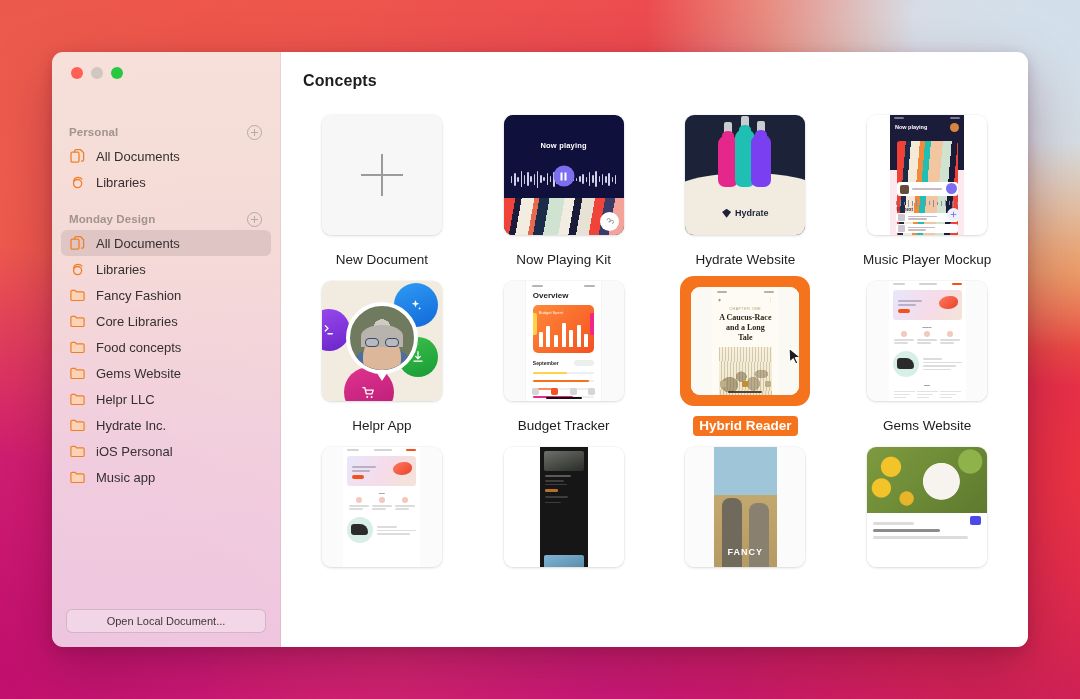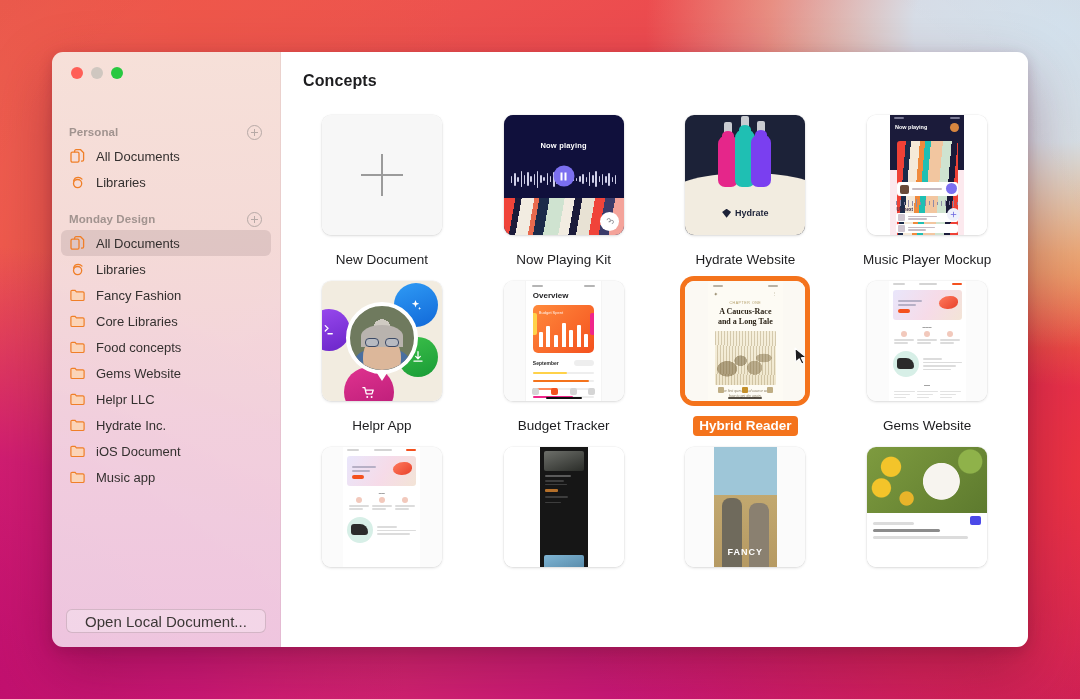--- a/index.html
+++ b/index.html
@@ -100,21 +100,21 @@
 
   .side-footer {
     flex: 0 0 auto;
     padding: 10px 14px 14px 14px;
   }
   .open-local {
     width: 100%; height: 24px;
     border-radius: 6px;
     border: 1px solid rgba(120,90,100,0.26);
     background: rgba(255,255,255,0.28);
-    font-size: 15px;
+    font-size: 11px;
     color: #3c3736;
     display: flex; align-items: center; justify-content: center;
     font-family: "Liberation Sans", sans-serif;
   }
 
   
   .main {
     flex: 1 1 auto;
     background: #ffffff;
     display: flex; flex-direction: column;
@@ -149,21 +149,21 @@
   .card { width: 100%; display: flex; flex-direction: column; align-items: center; }
   .thumb-outer {
     width: 130px; height: 130px;
     border-radius: 13px;
     padding: 5px;
     background: transparent;
     display: flex; align-items: center; justify-content: center;
   }
   .thumb-outer.selected {
     background: #f4731c;
-    padding: 5px;
+    padding: 11px;
     border-radius: 14px;
   }
   .thumb {
     width: 100%; height: 100%;
     border-radius: 9px;
     background: #fff;
     box-shadow: 0 1px 3px rgba(0,0,0,0.13), 0 0 0 0.5px rgba(0,0,0,0.05);
     overflow: hidden;
     position: relative;
   }
@@ -486,21 +486,21 @@
         </span>
         <span class="lbl">Hydrate Inc.</span>
       </div>
 
       <div class="side-item">
         <span class="ico">
           <svg viewBox="0 0 17 17" width="17" height="17">
               <path d="M1.9 4.6a1.3 1.3 0 0 1 1.3-1.3h2.9l1.3 1.5h6.4a1.3 1.3 0 0 1 1.3 1.3v6.1a1.3 1.3 0 0 1-1.3 1.3H3.2a1.3 1.3 0 0 1-1.3-1.3z" fill="#fbd4b8" stroke="#f07f28" stroke-width="1.2"></path>
             </svg>
         </span>
-        <span class="lbl">iOS Document</span>
+        <span class="lbl">iOS Personal</span>
       </div>
 
       <div class="side-item">
         <span class="ico">
           <svg viewBox="0 0 17 17" width="17" height="17">
               <path d="M1.9 4.6a1.3 1.3 0 0 1 1.3-1.3h2.9l1.3 1.5h6.4a1.3 1.3 0 0 1 1.3 1.3v6.1a1.3 1.3 0 0 1-1.3 1.3H3.2a1.3 1.3 0 0 1-1.3-1.3z" fill="#fbd4b8" stroke="#f07f28" stroke-width="1.2"></path>
             </svg>
         </span>
         <span class="lbl">Music app</span>
       </div>

